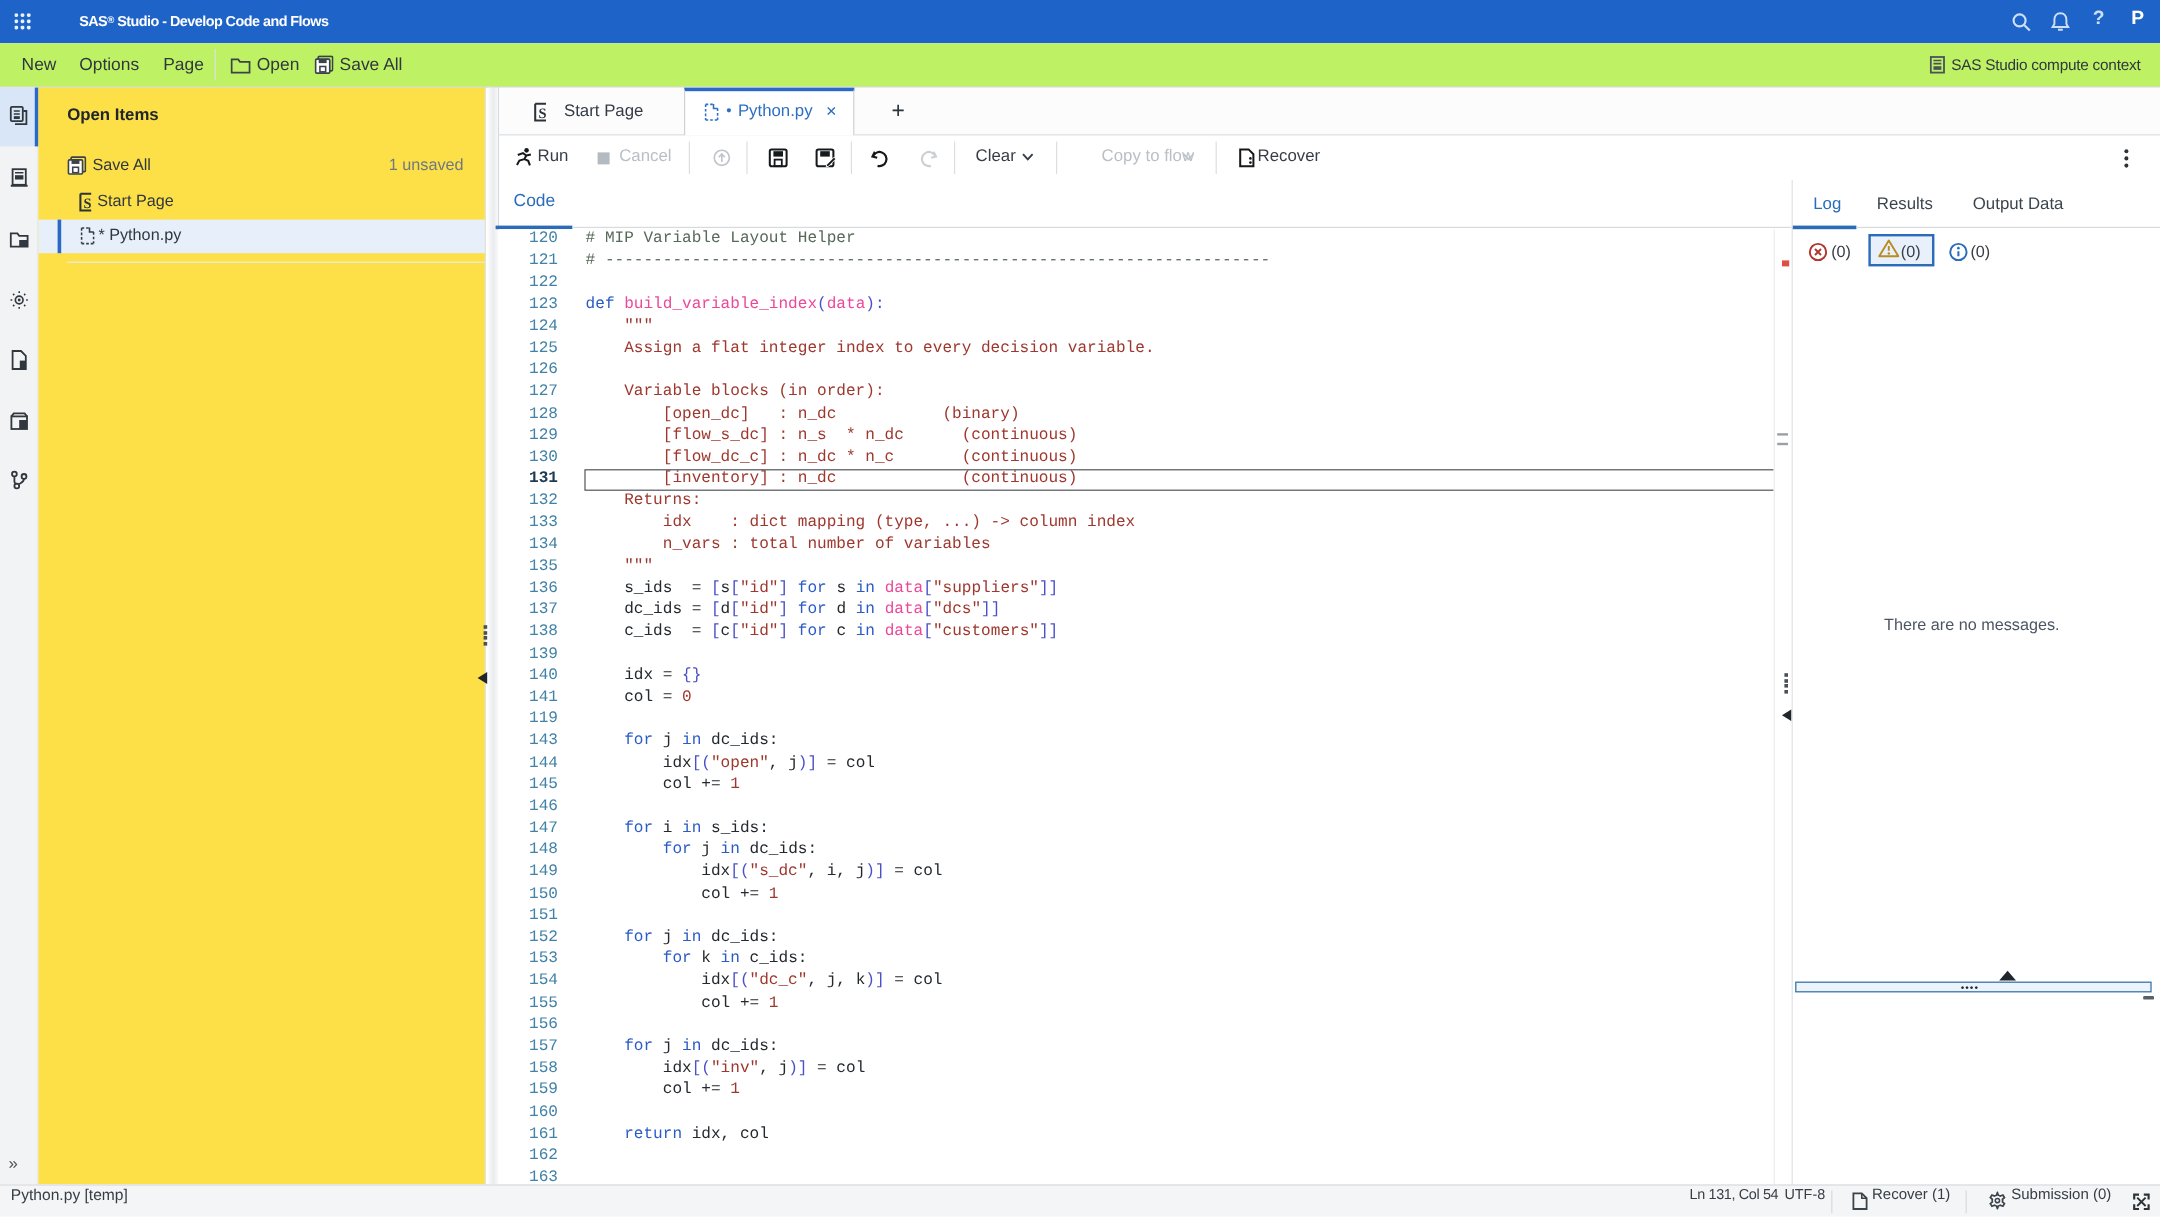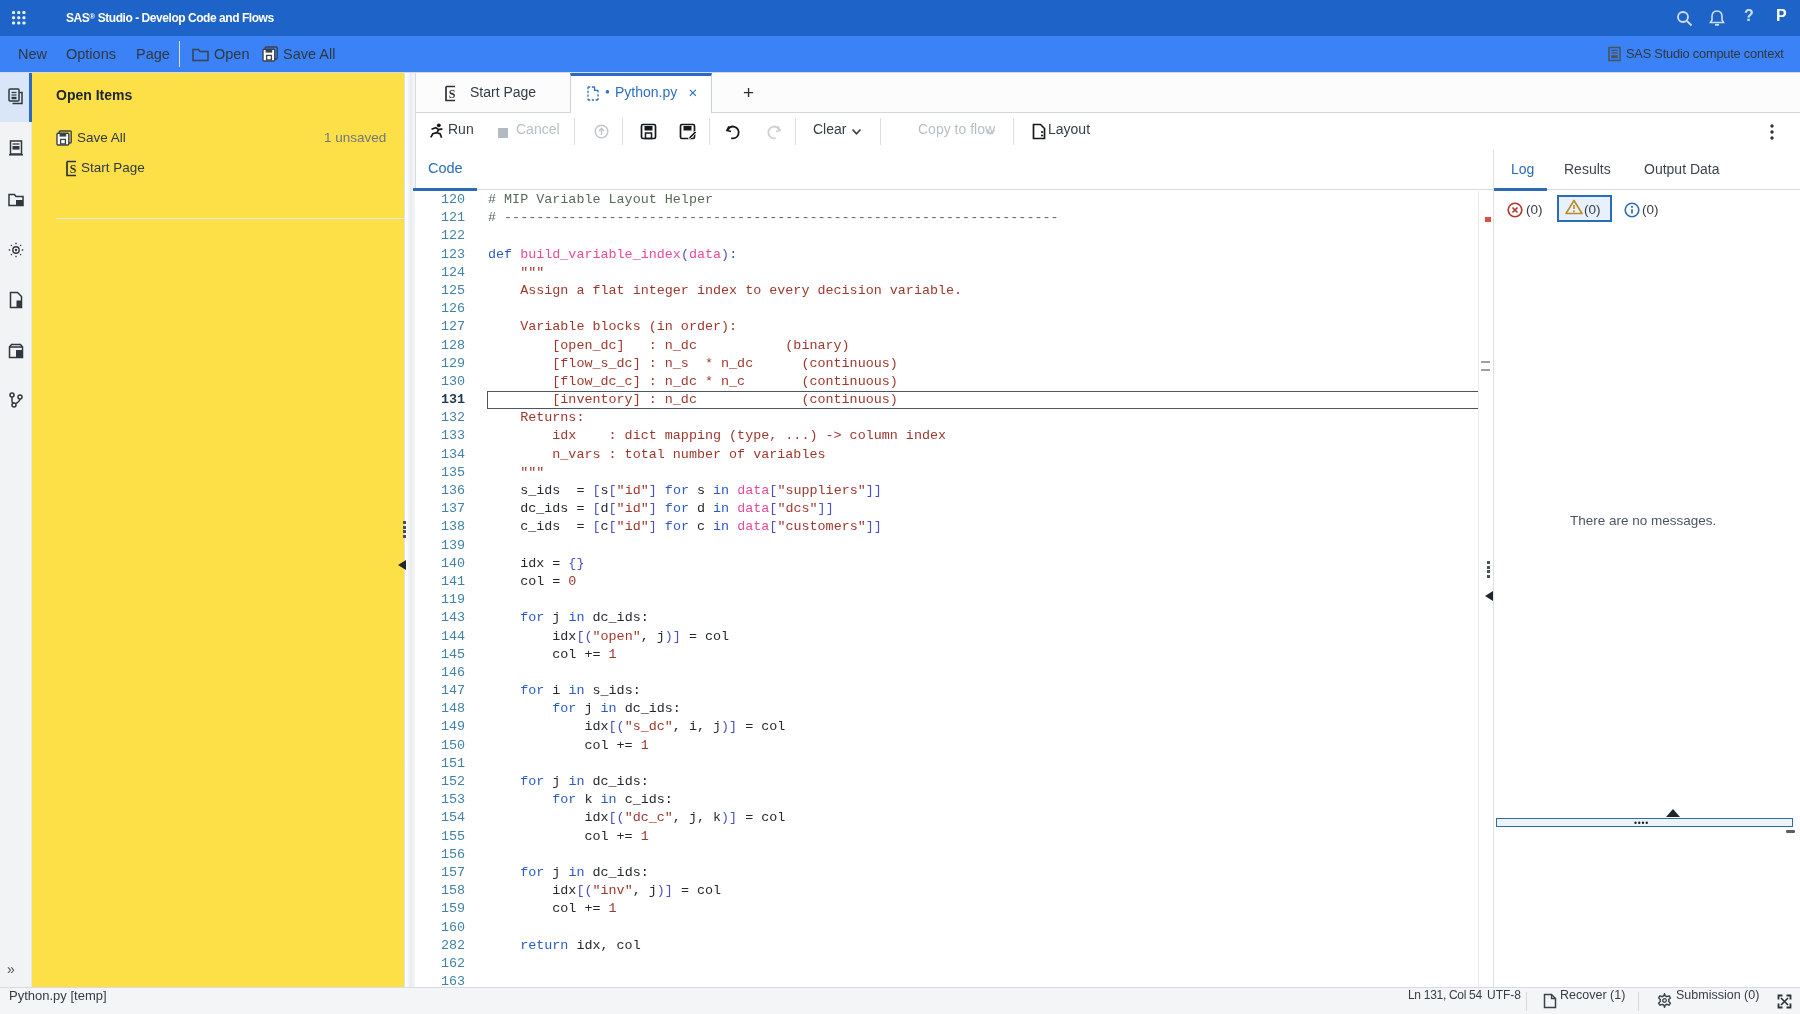--- a/index.html
+++ b/index.html
@@ -1,20 +1,20 @@
 <!DOCTYPE html>
 <html><head><meta charset="utf-8"><title>SAS Studio</title><style>
 *{margin:0;padding:0;box-sizing:border-box}
 html,body{width:1800px;height:1014px;overflow:hidden;font-family:"Liberation Sans",sans-serif;background:#fff;position:relative}
 .abs{position:absolute}
 
 #topbar{left:0;top:0;width:1800px;height:36px;background:#1e64c8}
 #topbar .title{position:absolute;left:66px;top:11px;color:#fff;font-size:12px;font-weight:bold;letter-spacing:-0.45px}
 
-#menubar{left:0;top:36px;width:1800px;height:37px;background:#3b82f6;border-bottom:1px solid #d7dadd}
+#menubar{left:0;top:36px;width:1800px;height:37px;background:#bef264;border-bottom:1px solid #d7dadd}
 .menuitem{position:absolute;top:0;height:36px;line-height:36px;color:#30383f;font-size:14.5px}
 
 #sidebar{left:0;top:73px;width:32px;height:914px;background:#f2f3f5;border-right:1px solid #e3e5e8}
 #sb-active{position:absolute;left:0;top:0;width:32px;height:49px;background:#d9e6f7}
 #sb-active:after{content:"";position:absolute;right:0px;top:0;width:3px;height:49px;background:#2a6ac6}
 .sbicon{position:absolute;left:7px;width:18px;height:18px}
 
 #lpanel{left:32px;top:73px;width:373px;height:914px;background:#fde047;border-right:1px solid #e0e3e6}
 #lpanel .hd{position:absolute;left:24px;top:14px;font-size:14px;font-weight:bold;color:#20262c}
 .litem{position:absolute;left:0;width:372px;height:28px;font-size:13.5px;color:#30383f}
@@ -146,20 +146,28 @@
       <span class="txt" style="left:45px">Save All</span>
       <span class="txt" style="left:292px;color:#6f7780">1 unsaved</span>
     </div>
     <div class="litem" style="top:82px">
       <span class="ic" style="left:33px"><svg width="16" height="17" viewBox="0 0 16 17" style="">
           <path d="M2 1.5 L11 1.5 M2 1.5 L2 15.5 L11 15.5" fill="none" stroke="#2b3238" stroke-width="1.7"></path>
           <text x="8" y="13" font-family="Liberation Serif" font-size="12" font-weight="bold" fill="#2b3238" text-anchor="middle">S</text>
         </svg></span>
       <span class="txt" style="left:49px">Start Page</span>
     </div>
+    <div class="litem" style="top:110px;height:28px;background:#e7f0fa">
+      <span style="position:absolute;left:16px;top:0;width:3px;height:28px;background:#2a6ac6"></span>
+      <span class="ic" style="left:34px"><svg width="14" height="17" viewBox="0 0 14 17" style="">
+          <path d="M2 2 L8.6 2 M12 5.4 L12 15 M2 15 L12 15 M2 2 L2 15" fill="none" stroke="#363d44" stroke-width="1.3" stroke-dasharray="2.2 1.6"></path>
+          <path d="M8.6 1.6 L8.6 5.4 L12.2 5.4" fill="none" stroke="#363d44" stroke-width="1.3"></path>
+        </svg></span>
+      <span class="txt" style="left:50px">* Python.py</span>
+    </div>
     <div class="abs" style="left:24px;top:145px;width:348px;height:1px;background:#e8eaed"></div>
   </div>
 <div class="abs" style="left:406px;top:73px;width:9px;height:914px;background:linear-gradient(90deg,#fff,#e9ebee 55%,#f7f8f9)"></div>
 <div class="abs" style="left:415px;top:73px;width:1px;height:117px;background:#d7dadd"></div>
 <div id="tabbar" class="abs"></div>
 <div class="abs" style="left:444px;top:85px;"><svg width="16" height="17" viewBox="0 0 16 17" style="">
       <path d="M2 1.5 L11 1.5 M2 1.5 L2 15.5 L11 15.5" fill="none" stroke="#2b3238" stroke-width="1.7"></path>
       <text x="8" y="13" font-family="Liberation Serif" font-size="12" font-weight="bold" fill="#2b3238" text-anchor="middle">S</text>
     </svg></div>
 <div class="abs" style="left:470px;top:84px;font-size:14px;color:#333b44">Start Page</div>
@@ -215,21 +223,21 @@
 <div class="tbtxt tbgray abs" style="left:918px;top:121px">Copy to flow</div>
 <div class="abs" style="left:985px;top:122px;"><svg width="11" height="8" viewBox="0 0 11 8" style="">
       <path d="M1.5 1.5 L5.5 5.8 L9.5 1.5" fill="none" stroke="#c0c5cc" stroke-width="1.6"></path>
     </svg></div>
 <div class="tbsep abs" style="left:1013px;top:118px"></div>
 <div class="abs" style="left:1032px;top:123px;"><svg width="14" height="17" viewBox="0 0 14 17" style="">
       <path d="M1.5 1.5 L8.5 1.5 L12.5 5.5 L12.5 15.5 L1.5 15.5 Z" fill="none" stroke="#16191c" stroke-width="1.7"></path>
       <circle cx="10" cy="9" r="1.1" fill="#16191c"></circle>
       <circle cx="10" cy="12.5" r="1.1" fill="#16191c"></circle>
     </svg></div>
-<div class="tbtxt abs" style="left:1048px;top:121px">Layout</div>
+<div class="tbtxt abs" style="left:1048px;top:121px">Recover</div>
 <div class="abs" style="left:1770px;top:124px;"><svg width="4" height="16" viewBox="0 0 4 16" style="">
       <circle cx="2" cy="2" r="1.7" fill="#2b3238"></circle>
       <circle cx="2" cy="8" r="1.7" fill="#2b3238"></circle>
       <circle cx="2" cy="14" r="1.7" fill="#2b3238"></circle>
     </svg></div>
 <div id="coderow" class="abs"></div>
 <div class="abs" style="left:428px;top:160px;font-size:14.5px;color:#2b6cb8">Code</div>
 <div class="abs" style="left:413px;top:188px;width:64px;height:3px;background:#2c6cb5"></div>
 <div class="hrule" style="left:477px;top:189px;width:1016px;height:1px"></div>
 <div id="codearea" class="abs">
@@ -268,21 +276,21 @@
       <div class="ln">151</div>
       <div class="ln">152</div>
       <div class="ln">153</div>
       <div class="ln">154</div>
       <div class="ln">155</div>
       <div class="ln">156</div>
       <div class="ln">157</div>
       <div class="ln">158</div>
       <div class="ln">159</div>
       <div class="ln">160</div>
-      <div class="ln">282</div>
+      <div class="ln">161</div>
       <div class="ln">162</div>
       <div class="ln">163</div>
     </div>
     <div id="code"><div class="cl"><span class="c"># MIP Variable Layout Helper</span></div><div class="cl"><span class="c"># ---------------------------------------------------------------------</span></div><div class="cl">&nbsp;</div><div class="cl"><span class="k">def</span> <span class="f">build_variable_index</span><span class="b">(</span><span class="f">data</span><span class="b">)</span><span class="k">:</span></div><div class="cl">    <span class="s">"""</span></div><div class="cl">    <span class="s">Assign a flat integer index to every decision variable.</span></div><div class="cl">&nbsp;</div><div class="cl">    <span class="s">Variable blocks (in order):</span></div><div class="cl">        <span class="s">[open_dc]   : n_dc           (binary)</span></div><div class="cl">        <span class="s">[flow_s_dc] : n_s  * n_dc      (continuous)</span></div><div class="cl">        <span class="s">[flow_dc_c] : n_dc * n_c       (continuous)</span></div><div class="cl">        <span class="s">[inventory] : n_dc             (continuous)</span></div><div class="cl">    <span class="s">Returns:</span></div><div class="cl">        <span class="s">idx    : dict mapping (type, ...) -&gt; column index</span></div><div class="cl">        <span class="s">n_vars : total number of variables</span></div><div class="cl">    <span class="s">"""</span></div><div class="cl">    s_ids  = <span class="b">[</span>s<span class="b">[</span><span class="s">"id"</span><span class="b">]</span> <span class="k">for</span> s <span class="k">in</span> <span class="f">data</span><span class="b">[</span><span class="s">"suppliers"</span><span class="b">]]</span></div><div class="cl">    dc_ids = <span class="b">[</span>d<span class="b">[</span><span class="s">"id"</span><span class="b">]</span> <span class="k">for</span> d <span class="k">in</span> <span class="f">data</span><span class="b">[</span><span class="s">"dcs"</span><span class="b">]]</span></div><div class="cl">    c_ids  = <span class="b">[</span>c<span class="b">[</span><span class="s">"id"</span><span class="b">]</span> <span class="k">for</span> c <span class="k">in</span> <span class="f">data</span><span class="b">[</span><span class="s">"customers"</span><span class="b">]]</span></div><div class="cl">&nbsp;</div><div class="cl">    idx = <span class="b">{}</span></div><div class="cl">    col = <span class="s">0</span></div><div class="cl">&nbsp;</div><div class="cl">    <span class="k">for</span> j <span class="k">in</span> dc_ids:</div><div class="cl">        idx<span class="b">[(</span><span class="s">"open"</span>, j<span class="b">)]</span> = col</div><div class="cl">        col += <span class="s">1</span></div><div class="cl">&nbsp;</div><div class="cl">    <span class="k">for</span> i <span class="k">in</span> s_ids:</div><div class="cl">        <span class="k">for</span> j <span class="k">in</span> dc_ids:</div><div class="cl">            idx<span class="b">[(</span><span class="s">"s_dc"</span>, i, j<span class="b">)]</span> = col</div><div class="cl">            col += <span class="s">1</span></div><div class="cl">&nbsp;</div><div class="cl">    <span class="k">for</span> j <span class="k">in</span> dc_ids:</div><div class="cl">        <span class="k">for</span> k <span class="k">in</span> c_ids:</div><div class="cl">            idx<span class="b">[(</span><span class="s">"dc_c"</span>, j, k<span class="b">)]</span> = col</div><div class="cl">            col += <span class="s">1</span></div><div class="cl">&nbsp;</div><div class="cl">    <span class="k">for</span> j <span class="k">in</span> dc_ids:</div><div class="cl">        idx<span class="b">[(</span><span class="s">"inv"</span>, j<span class="b">)]</span> = col</div><div class="cl">        col += <span class="s">1</span></div><div class="cl">&nbsp;</div><div class="cl">    <span class="k">return</span> idx, col</div><div class="cl">&nbsp;</div><div class="cl">&nbsp;</div></div>
   </div>
 <div id="curline" class="abs"></div>
 <div id="annot" class="abs"></div>
 <div class="abs" style="left:1485px;top:217px;width:6px;height:5px;background:#e04f44"></div>
 <div class="abs" style="left:1481px;top:361px;width:9px;height:2px;background:#9aa0a6"></div>
 <div class="abs" style="left:1481px;top:369px;width:9px;height:2px;background:#9aa0a6"></div>

